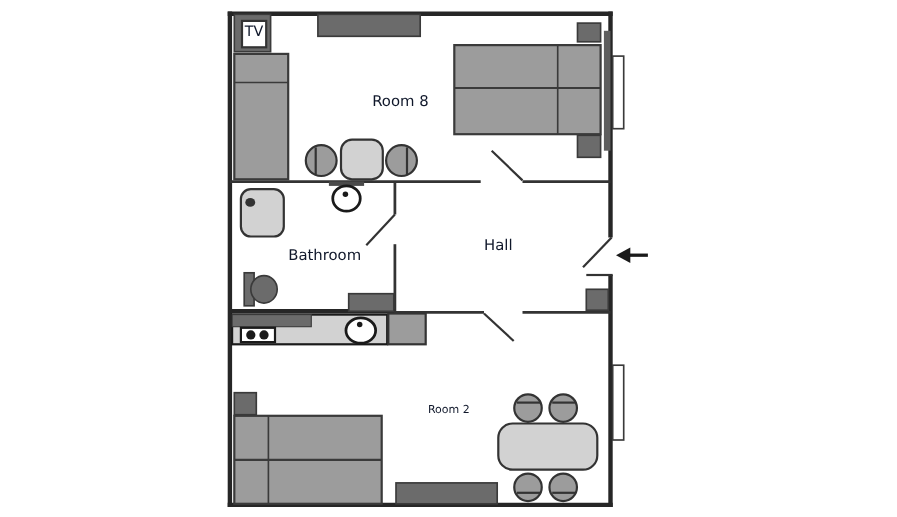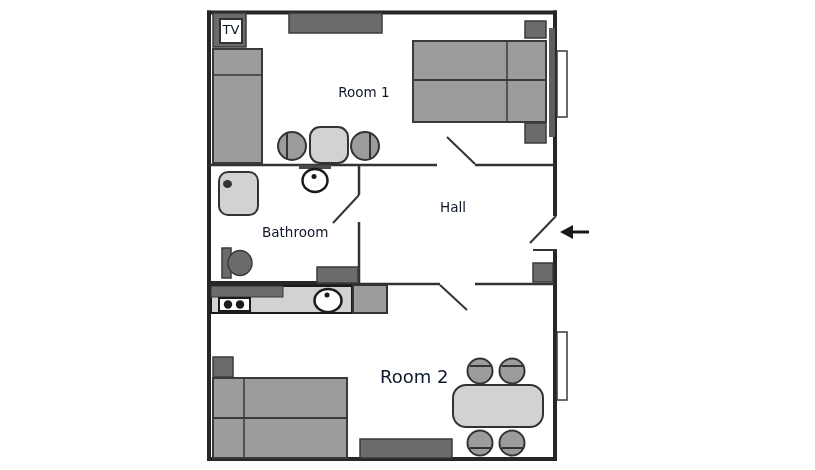--- a/index.html
+++ b/index.html
@@ -76,18 +76,18 @@
       <line x1="470" y1="366" x2="491" y2="366" fill="none" stroke="#333333" stroke-width="2"></line>
       <circle cx="512" cy="371" r="12.5" fill="#9c9c9c" stroke="#333333" stroke-width="2"></circle>
       <line x1="502" y1="366" x2="523" y2="366" fill="none" stroke="#333333" stroke-width="2"></line>
       <circle cx="480" cy="443" r="12.5" fill="#9c9c9c" stroke="#333333" stroke-width="2"></circle>
       <line x1="470" y1="448" x2="491" y2="448" fill="none" stroke="#333333" stroke-width="2"></line>
       <circle cx="512" cy="443" r="12.5" fill="#9c9c9c" stroke="#333333" stroke-width="2"></circle>
       <line x1="502" y1="448" x2="523" y2="448" fill="none" stroke="#333333" stroke-width="2"></line>
       <line x1="567" y1="232" x2="589" y2="232" fill="none" stroke="#1a1a1a" stroke-width="3"></line>
       <polygon points="560,232 573,225 573,239" fill="#1a1a1a"></polygon>
     </svg>
-<div class="plan-label" style="left: 336px; top: 85px; width: 56px; font-size: 13.5px;">Room 1</div>
+<div class="plan-label" style="left: 336px; top: 85px; width: 56px; font-size: 13.5px;">Room 8</div>
     <div class="plan-label" style="left: 262px; top: 225px; width: 66px; font-size: 13.5px;">Bathroom</div>
-    <div class="plan-label" style="left: 436px; top: 200px; width: 34px; font-size: 13.5px;">Hall</div>
-    <div class="plan-label" style="left: 380px; top: 368px; width: 56px; font-size: 18px;">Room 2</div>
+    <div class="plan-label" style="left: 436px; top: 216px; width: 34px; font-size: 13.5px;">Hall</div>
+    <div class="plan-label" style="left: 380px; top: 368px; width: 56px; font-size: 10px;">Room 2</div>
     <div class="plan-label" style="left: 219px; top: 23px; width: 24px; font-size: 13px;">TV</div>
   </div>
 
 </body></html>

